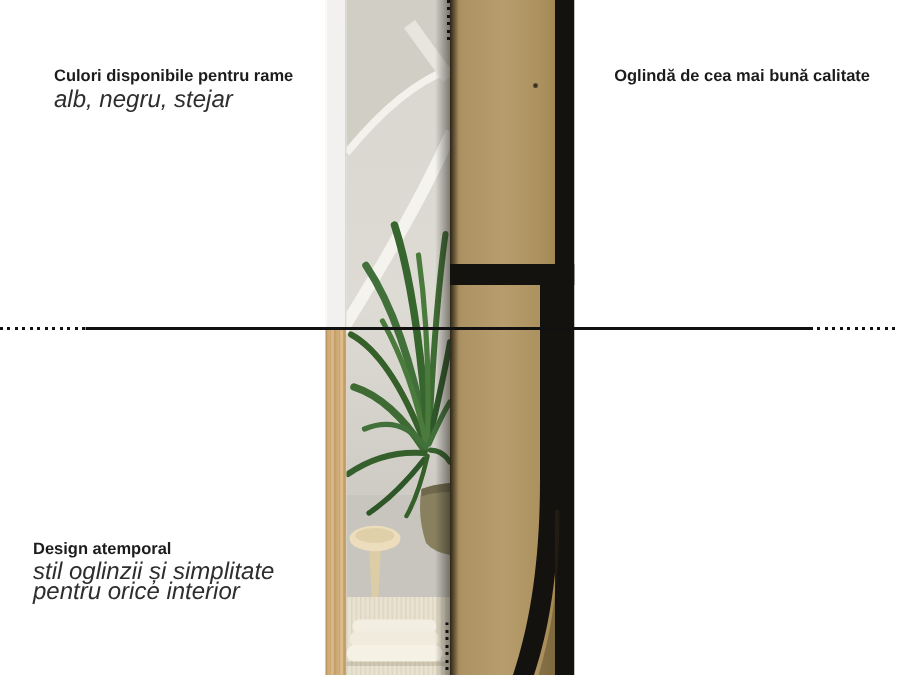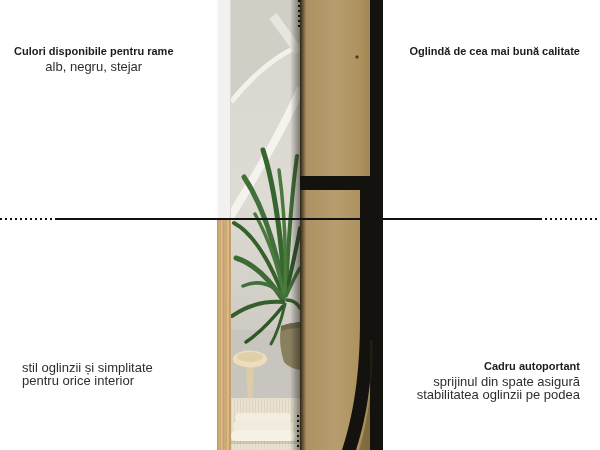--- a/index.html
+++ b/index.html
@@ -3,30 +3,30 @@
 <meta charset="utf-8">
 <style>
   html,body{margin:0;padding:0;background:#ffffff;}
   .canvas{
     position:relative;width:600px;height:450px;background:#ffffff;
     overflow:hidden;font-family:"Liberation Sans",sans-serif;
   }
 
   
   .feature{position:absolute;z-index:6;max-width:200px;}
-  .feature.tl{left:14px;top:44px;text-align:center;}
+  .feature.tl{left:36px;top:44px;text-align:left;}
   .feature.tr{right:20px;top:44px;text-align:right;margin-left:20px;}
   .feature.bl{left:22px;top:359px;text-align:left;}
   .feature.br{right:20px;top:359px;text-align:right;}
   .feature-title{
     font-weight:700;font-size:11px;line-height:14px;
     color:var(--title-text,#1c1c1c);
   }
   .feature-sub{
-    font-size:13px;line-height:12.5px;
+    font-style:italic;font-size:16px;line-height:12.5px;
     color:var(--subtitle-text,#2e2e2e);
   }
   .feature-sub.first{margin-top:3px;}
 
   
   .h-line{position:absolute;height:2px;z-index:5;}
   .h-solid{left:57px;top:218px;width:483px;background:var(--line,#111111);}
   .h-dot-left{left:0;top:218px;width:57px;
     background:repeating-linear-gradient(90deg,var(--line,#111111) 0 2px,transparent 2px 5px);}
   .h-dot-right{left:540px;top:218px;width:60px;
@@ -63,29 +63,25 @@
   <div class="feature tl">
     <div class="feature-title">Culori disponibile pentru rame</div>
     <div class="feature-sub first">alb, negru, stejar</div>
   </div>
 
   <div class="feature tr">
     <div class="feature-title">Oglindă de cea mai bună calitate</div>
   </div>
 
   <div class="feature bl">
+    <div class="feature-title">Design atemporal</div>
     <div class="feature-sub first">stil oglinzii și simplitate</div>
     <div class="feature-sub">pentru orice interior</div>
   </div>
 
-  <div class="feature br">
-    <div class="feature-title">Cadru autoportant</div>
-    <div class="feature-sub first">sprijinul din spate asigură</div>
-    <div class="feature-sub">stabilitatea oglinzii pe podea</div>
-  </div>
 
   <div class="product">
 
     <div class="front">
       <div class="frame-strip frame-white"></div>
       <div class="frame-strip frame-oak"></div>
 
       <div class="glass">
         <svg width="69" height="450" viewBox="0 0 69 450" xmlns="http://www.w3.org/2000/svg">
           <defs>

